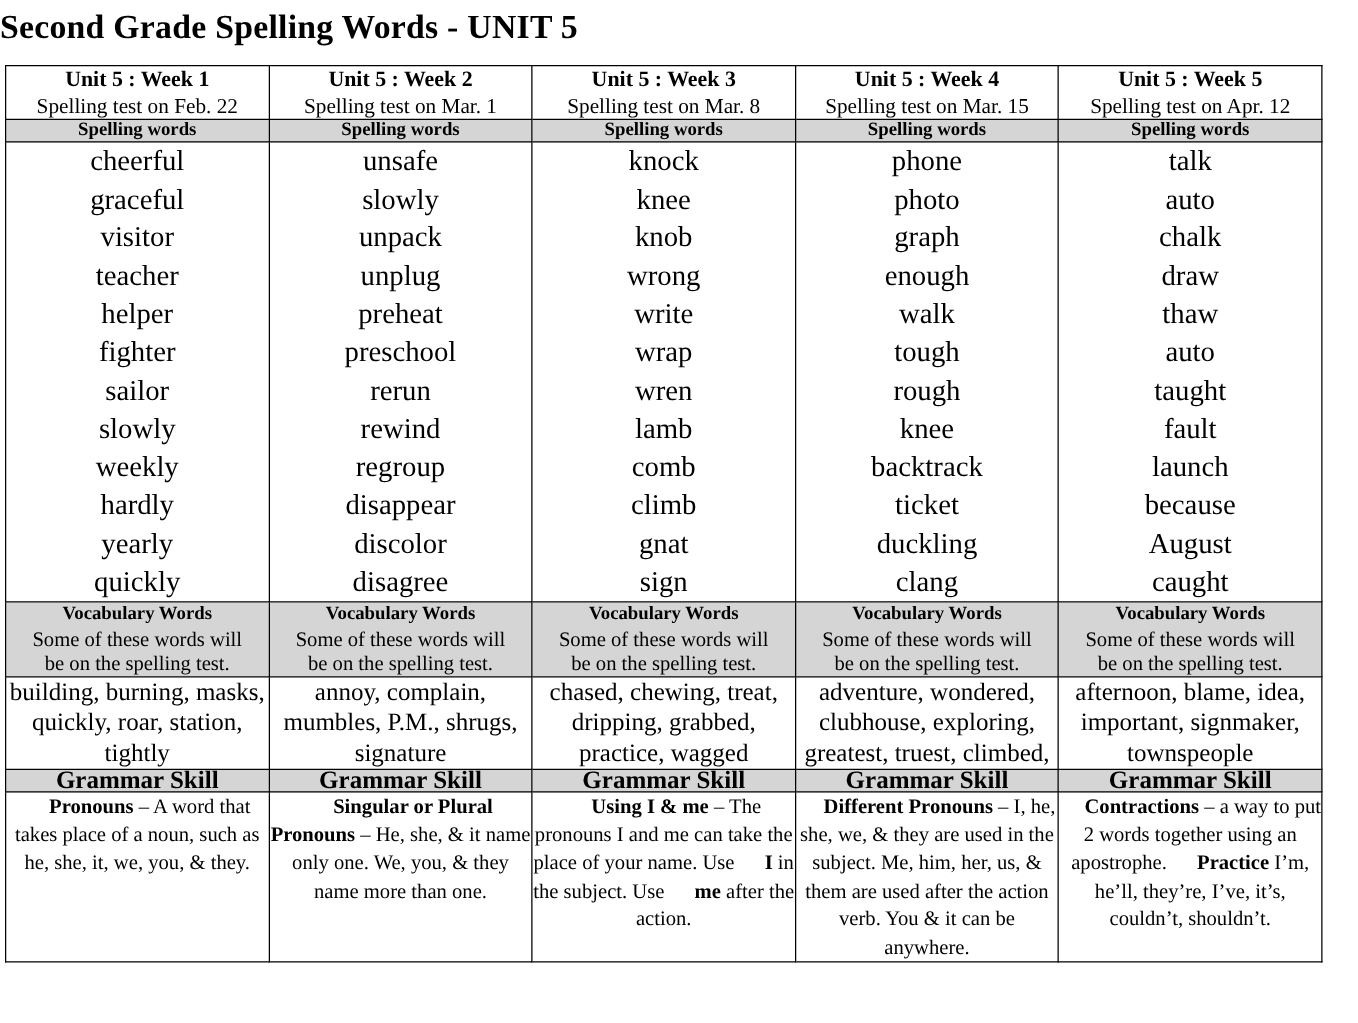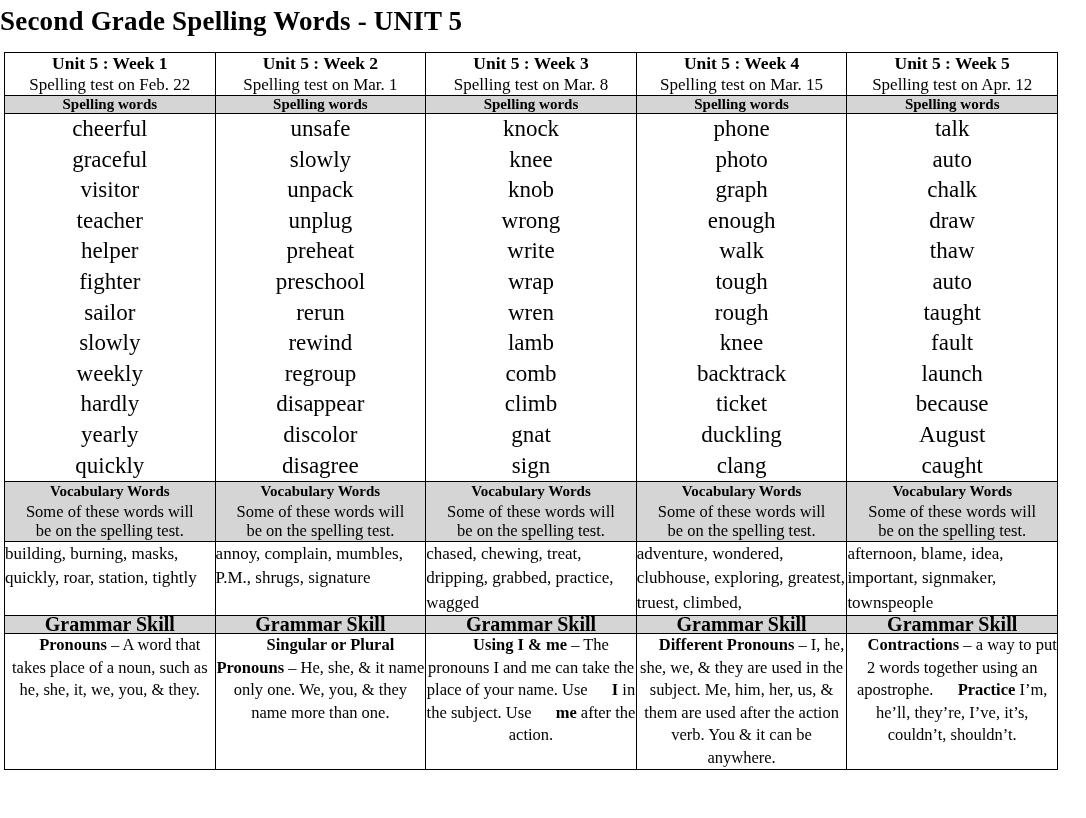--- a/index.html
+++ b/index.html
@@ -88,22 +88,22 @@
   .vocab-band .vb-title {
     display: block;
     font-size: 15px;
     font-weight: bold;
   }
   .vocab-band .vb-sub {
     display: block;
     font-size: 16.5px;
   }
   .vocab-list {
-    text-align: left;
-    font-size: 17px;
+    text-align: center;
+    font-size: 20px;
     line-height: 24.5px;
     padding: 4px 6px 6px 6px;
   }
   .gram-band {
     text-align: center;
     font-size: 20px;
     font-weight: bold;
     padding: 2px 2px 3px 2px;
     line-height: 17px;
   }

